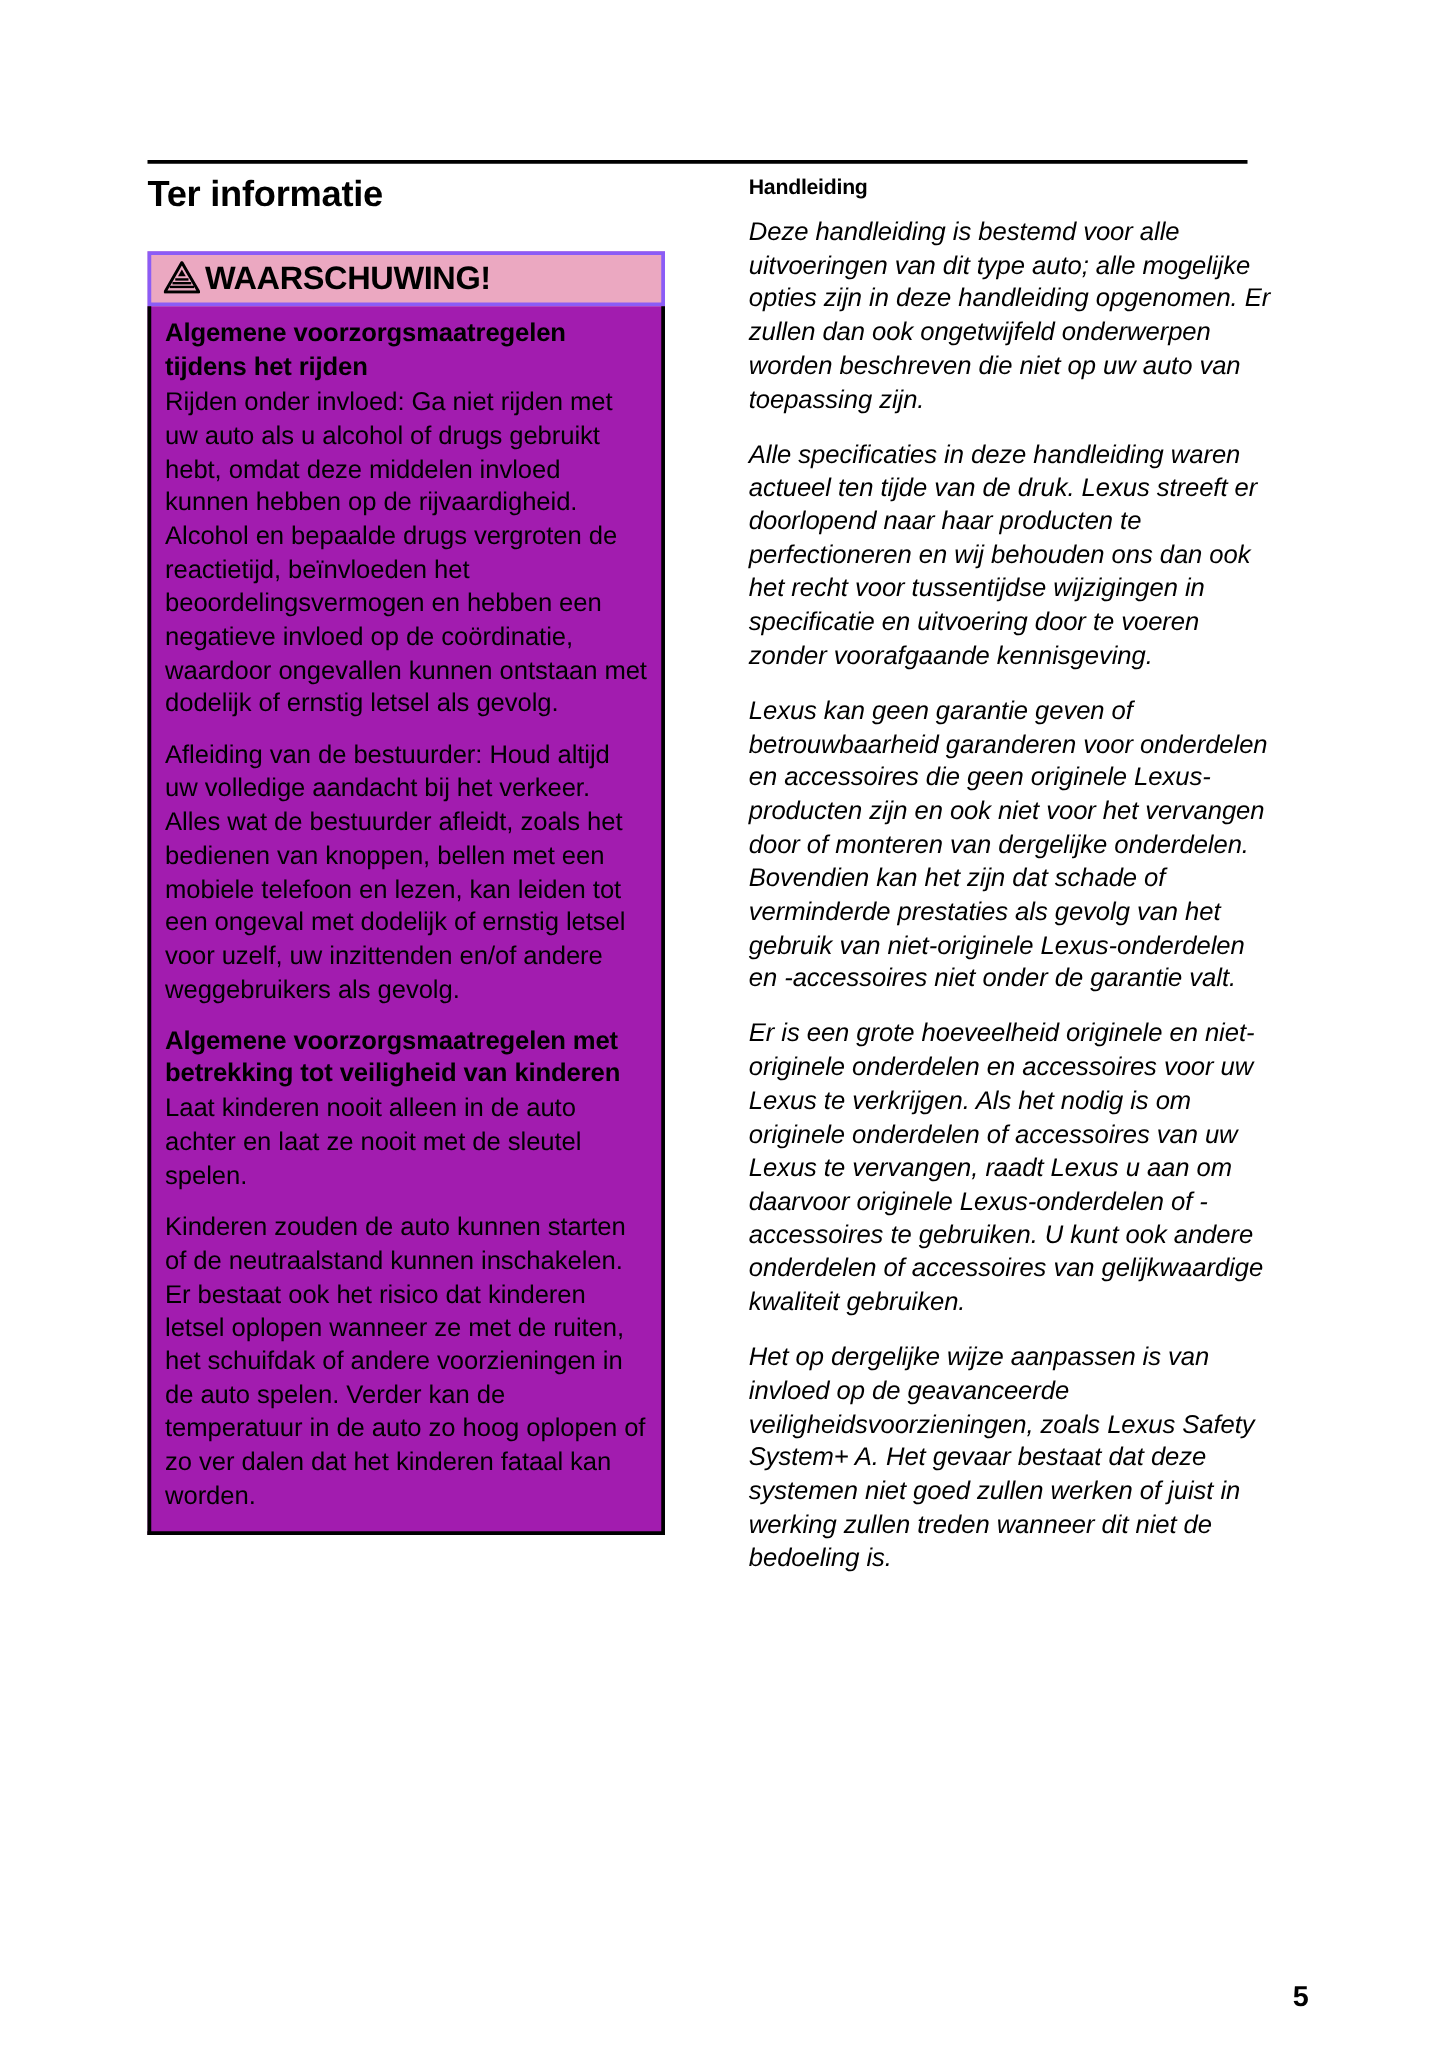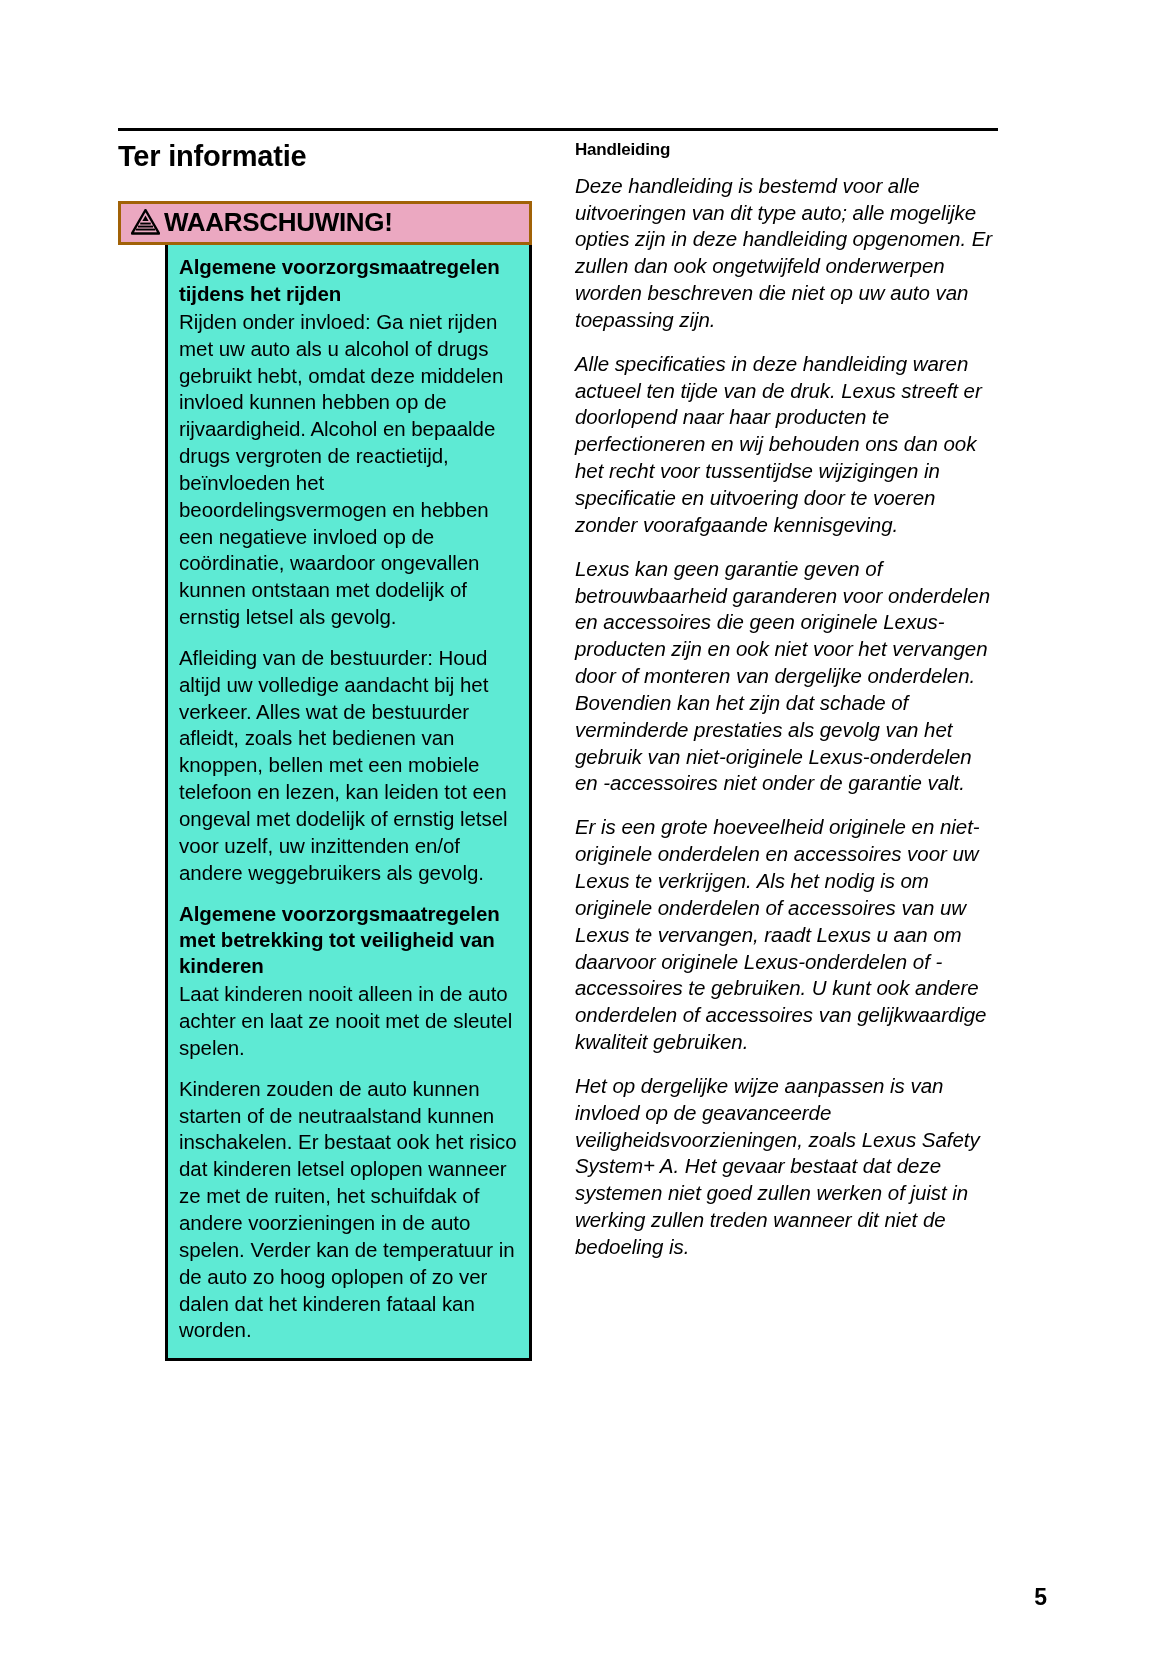--- a/index.html
+++ b/index.html
@@ -34,21 +34,21 @@
     height: 3px;
     background: #000000;
   }
 
   .columns {
     position: absolute;
     left: 118px;
     top: 140px;
     width: 900px;
     display: flex;
-    gap: 43px;
+    gap: 67px;
     align-items: flex-start;
   }
 
   .col {
     width: 414px;
     flex: 0 0 auto;
   }
   .col-right { width: 420px; }
 
   h1.page-title {
@@ -78,21 +78,21 @@
   p.body:last-child { margin-bottom: 0; }
 
   
   .warning-box {
     width: 414px;
     box-sizing: border-box;
   }
   .warning-header {
     box-sizing: border-box;
     background: #eba8c1;
-    border: 3px solid #a16207;
+    border: 3px solid #8b5cf6;
     padding: 5px 8px 7px 10px;
     display: flex;
     align-items: center;
     gap: 4px;
     height: 44px;
   }
   .warn-tri {
     width: 29px;
     height: 26px;
     flex: 0 0 auto;
@@ -103,22 +103,21 @@
     font-weight: bold;
     letter-spacing: -0.3px;
     line-height: 1;
     white-space: nowrap;
   }
   .warning-body {
     box-sizing: border-box;
     border: 3px solid #000000;
     border-top: none;
     padding: 9px 11px 14px 11px;
-    background: #5eead4;
-    margin-left: 47px;
+    background: #a21caf;
   }
   .warning-body .w-head {
     font-size: 20.5px;
     font-weight: bold;
     line-height: 1.28;
     margin: 0 0 2px 0;
     letter-spacing: -0.1px;
   }
   .warning-body p.w-para {
     font-size: 20.5px;

